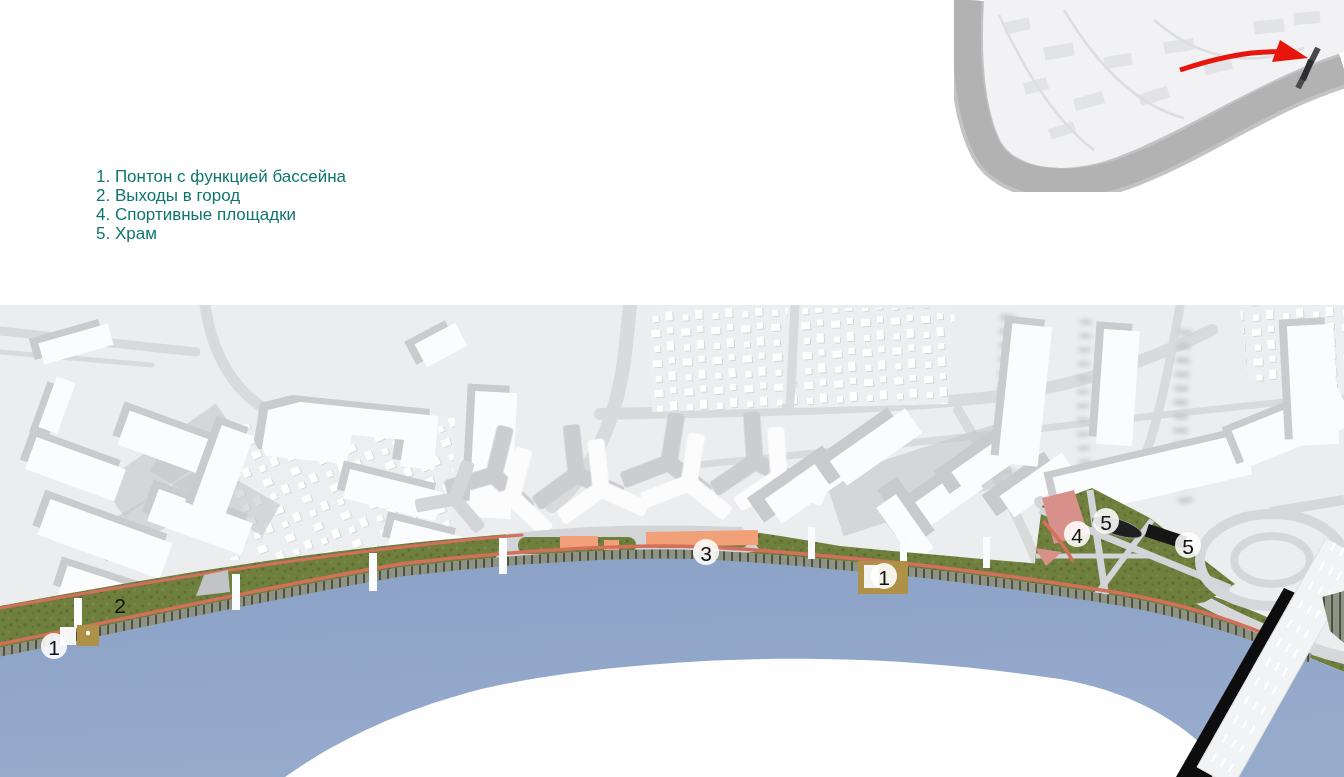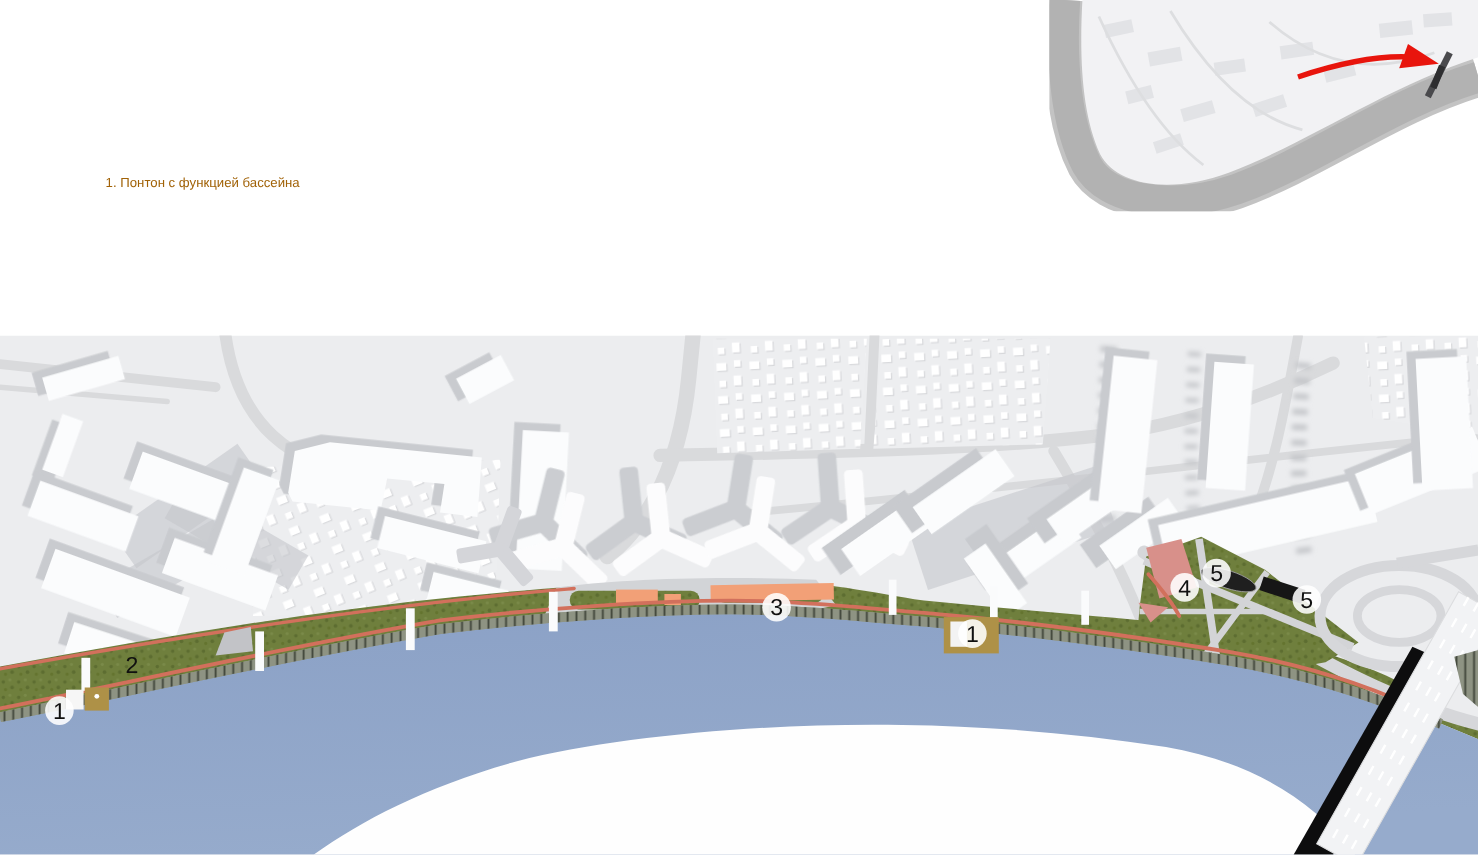--- a/index.html
+++ b/index.html
@@ -5,22 +5,22 @@
   html,body{margin:0;padding:0;background:#ffffff;}
   body{width:1344px;height:777px;position:relative;overflow:hidden;
        font-family:"Liberation Sans",sans-serif;}
 
   :root{
     --water:#8CA3C7; --ground:#ECEDEF; --greenery:#6F7F3D; --promenade:#D2705C;
     --sport-surface:#F2A077; --pontoon:#AE9147; --temple:#1F1F1F; --park-plaza:#D8908A;
     --inset-highlight:#E8150D; --inset-river:#B2B2B2; --inset-land:#F2F2F4;
   }
 
-  .legend{position:absolute;left:96px;top:157px;color:#a16207;
-          font-size:12px;line-height:19px;}
+  .legend{position:absolute;left:96px;top:167px;color:#0f766e;
+          font-size:17px;line-height:19px;}
   .legend div{white-space:nowrap;}
 
   .inset{position:absolute;top:0;right:0;width:390px;height:192px;}
   .map{position:absolute;left:0;top:305px;width:1344px;height:472px;}
 
   
   .bld{fill:#FBFCFD;filter:drop-shadow(-8px -7px 0 #C9CBCF);}
   .bld2{fill:#FBFCFD;filter:drop-shadow(-14px -11px 0 #C8CACE);}
   .bldY{fill:#FCFCFD;filter:drop-shadow(-23px -17px 0 #CBCDD1);}
   .shadowblob{fill:#C5C7CB;opacity:.6;}
@@ -37,20 +37,23 @@
   .marker-label{font:400 21px "Liberation Sans",sans-serif;fill:#101010;
                 text-anchor:middle;dominant-baseline:central;}
   .accentF{fill:var(--inset-highlight);}
   .accentS{stroke:var(--inset-highlight);fill:none;}
 </style>
 </head>
 <body>
 
 <div class="legend">
   <div>1. Понтон с функцией бассейна</div>
+  <div>2. Выходы в город</div>
+  <div>4. Спортивные площадки</div>
+  <div>5. Храм</div>
 </div>
 
 <svg class="inset" viewBox="0 0 390 192">
 
   <path d="M14,0 C10,60 16,115 34,150 C52,183 112,192 170,172 C242,146 310,94 390,70" stroke="#C3C3C3" stroke-width="36" fill="none"></path>
   <path d="M14,0 C10,60 16,115 34,150 C52,183 112,192 170,172 C242,146 310,94 390,70" stroke="var(--inset-river)" stroke-width="28" fill="none"></path>
 
   <path d="M30,0 C27,55 30,105 46,140 C62,170 112,176 163,157 C235,130 308,78 390,52 L390,0 Z" fill="var(--inset-land)"></path>
 
   <g fill="#E2E3E6">

